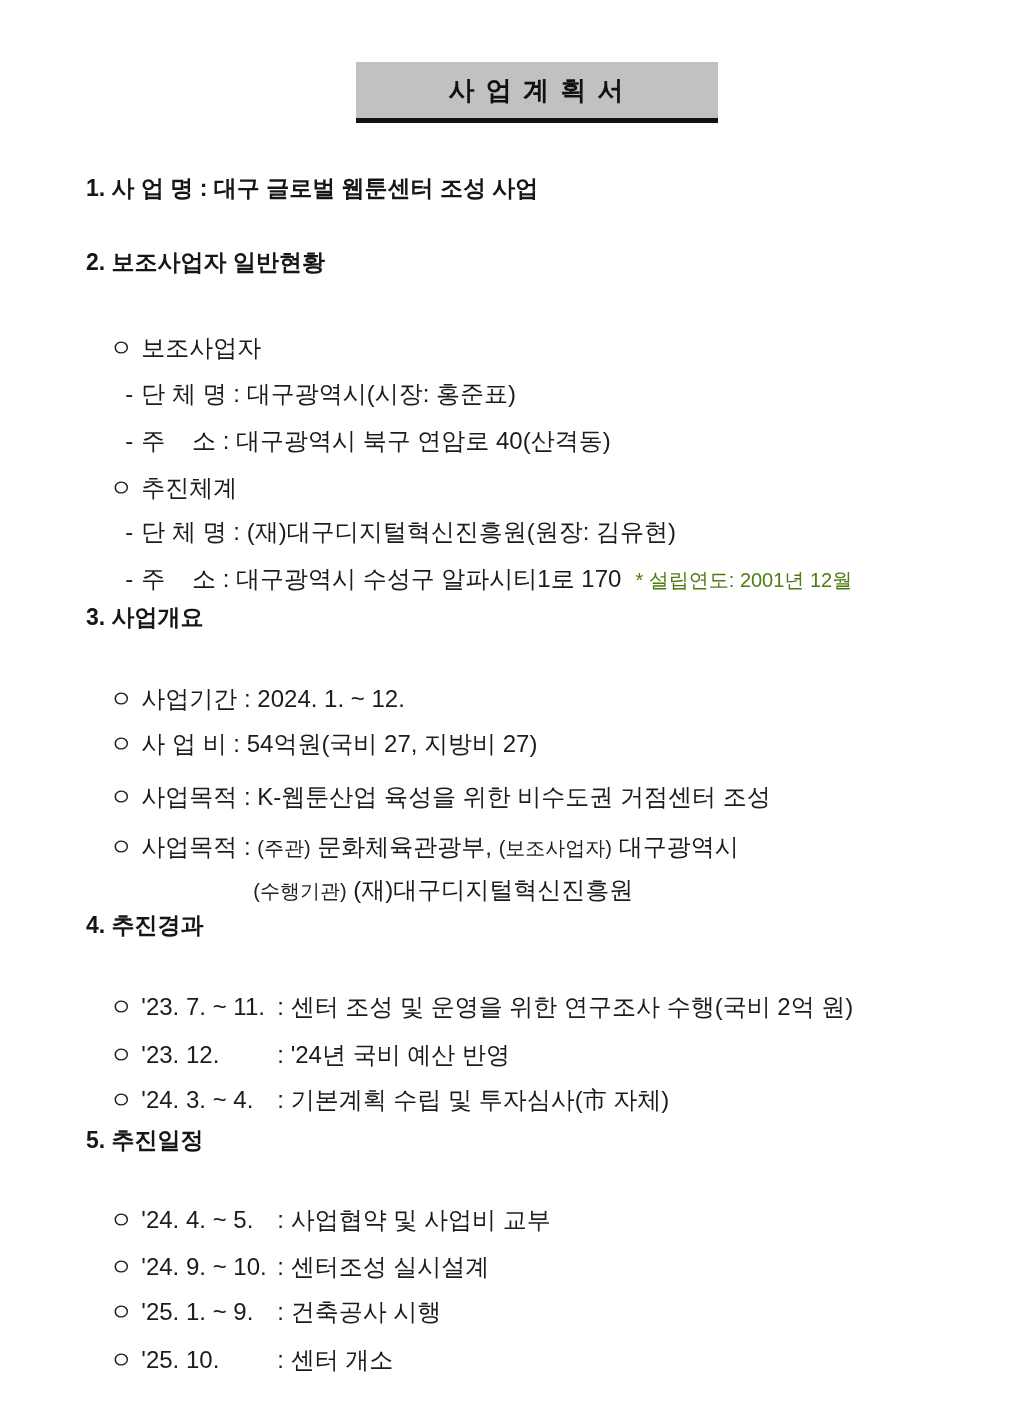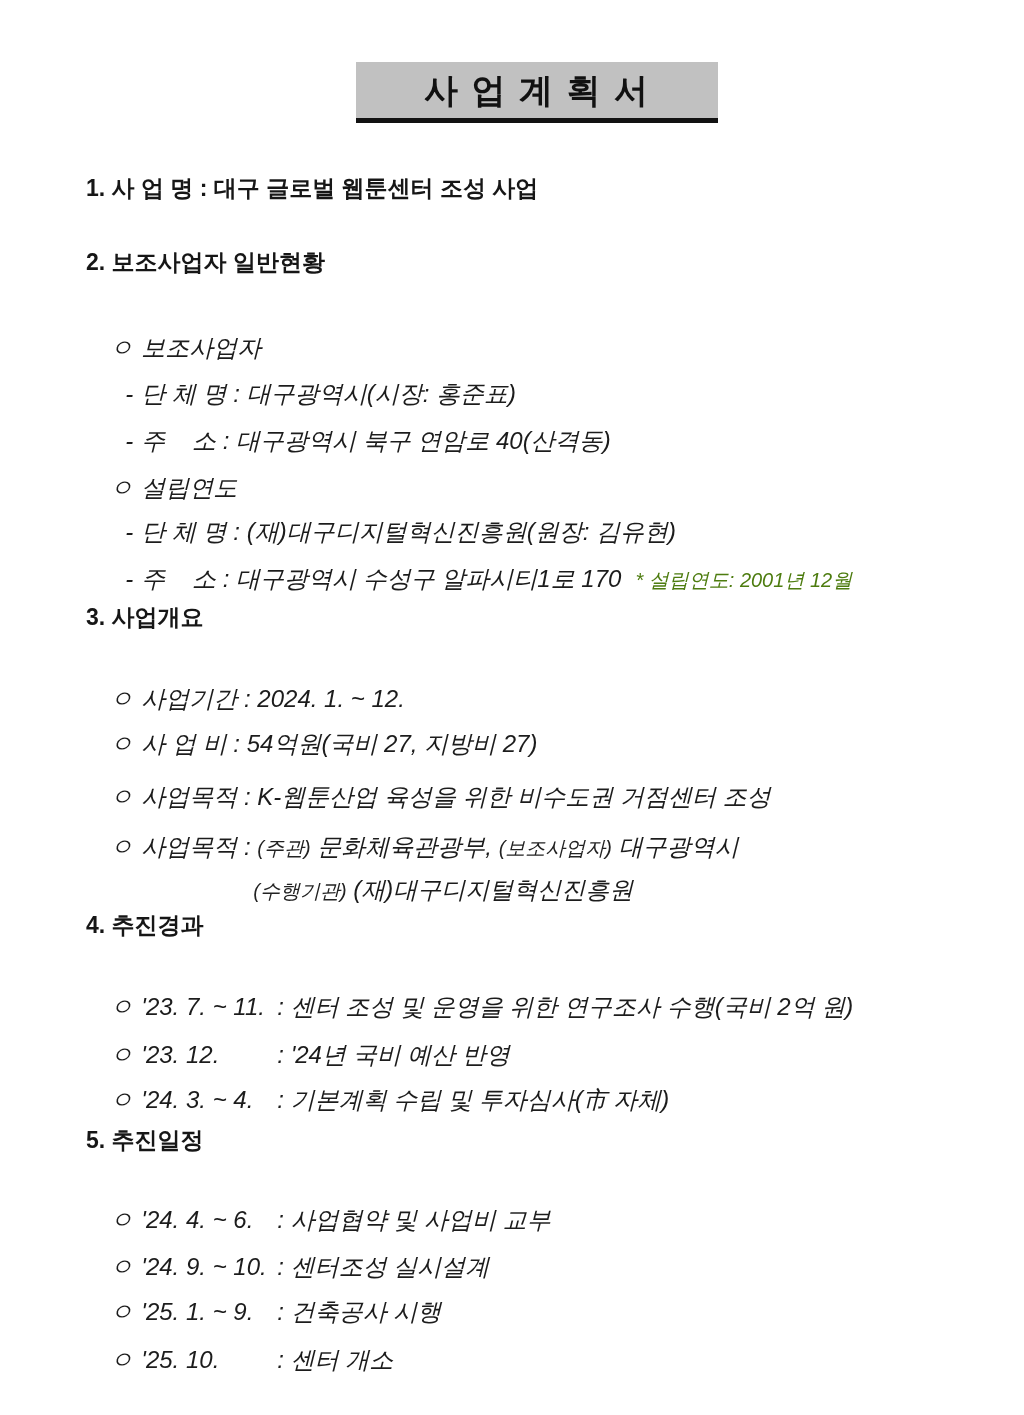--- a/index.html
+++ b/index.html
@@ -14,32 +14,32 @@
   .abs { position: absolute; white-space: pre-wrap; }
 
   
   .title-box {
     left: 356px; top: 62px; width: 362px; height: 61px;
     background: #c1c1c1;
     border-bottom: 5px solid #121212;
     display: flex; align-items: center; justify-content: center;
   }
   .title-text {
-    font-size: 34px; font-weight: 700; letter-spacing: 2px;
+    font-size: 26px; font-weight: 700; letter-spacing: 2px;
     color: #111; line-height: 1; text-align: right;
   }
 
   
   .sec-heading {
     left: 86px;
     font-size: 23px; font-weight: 700; line-height: 32px; color: #161616;
   }
 
   
-  .line { font-size: 24px; line-height: 30px; color: #1c1c1c; font-style: italic; }
+  .line { font-size: 24px; line-height: 30px; color: #1c1c1c; }
   .circle-line { left: 96px; }
   .dash-line   { left: 112px; }
   .bullet  { display: inline-block; width: 32px; }
   .dash    { display: inline-block; width: 16px; }
   .date-col { display: inline-block; width: 136px; }
   .small   { font-size: 20px; color: #222; margin-top: 8px; }
   .note    { font-size: 20px; color: #4d7c0f; margin-left: 14px; }
   .cont-line { left: 240px; }
 </style>
 </head>
@@ -57,21 +57,21 @@
   <span class="bullet">ㅇ</span><span>보조사업자</span>
 </div>
 <div class="abs line dash-line" style="top:349px">
   <span class="dash">-</span><span>단 체 명 : 대구광역시(시장: 홍준표)</span>
 </div>
 <div class="abs line dash-line" style="top:396px">
   <span class="dash">-</span><span>주    소 : 대구광역시 북구 연암로 40(산격동)</span>
 </div>
 
 <div class="abs line circle-line" style="top:443px">
-  <span class="bullet">ㅇ</span><span>설립연도</span>
+  <span class="bullet">ㅇ</span><span>추진체계</span>
 </div>
 <div class="abs line dash-line" style="top:487px">
   <span class="dash">-</span><span>단 체 명 : (재)대구디지털혁신진흥원(원장: 김유현)</span>
 </div>
 <div class="abs line dash-line" style="top:534px">
   <span class="dash">-</span><span>주    소 : 대구광역시 수성구 알파시티1로 170</span><span class="note">* 설립연도: 2001년 12월</span>
 </div>
 
 <div class="abs sec-heading" style="top:601px">3. 사업개요</div>
 
@@ -99,21 +99,21 @@
 <div class="abs line circle-line" style="top:1010px">
   <span class="bullet">ㅇ</span><span class="date-col">'23. 12.</span><span>: '24년 국비 예산 반영</span>
 </div>
 <div class="abs line circle-line" style="top:1055px">
   <span class="bullet">ㅇ</span><span class="date-col">'24. 3. ~ 4.</span><span>: 기본계획 수립 및 투자심사(市 자체)</span>
 </div>
 
 <div class="abs sec-heading" style="top:1124px">5. 추진일정</div>
 
 <div class="abs line circle-line" style="top:1175px">
-  <span class="bullet">ㅇ</span><span class="date-col">'24. 4. ~ 6.</span><span>: 사업협약 및 사업비 교부</span>
+  <span class="bullet">ㅇ</span><span class="date-col">'24. 4. ~ 5.</span><span>: 사업협약 및 사업비 교부</span>
 </div>
 <div class="abs line circle-line" style="top:1222px">
   <span class="bullet">ㅇ</span><span class="date-col">'24. 9. ~ 10.</span><span>: 센터조성 실시설계</span>
 </div>
 <div class="abs line circle-line" style="top:1267px">
   <span class="bullet">ㅇ</span><span class="date-col">'25. 1. ~ 9.</span><span>: 건축공사 시행</span>
 </div>
 <div class="abs line circle-line" style="top:1315px">
   <span class="bullet">ㅇ</span><span class="date-col">'25. 10.</span><span>: 센터 개소</span>
 </div>

